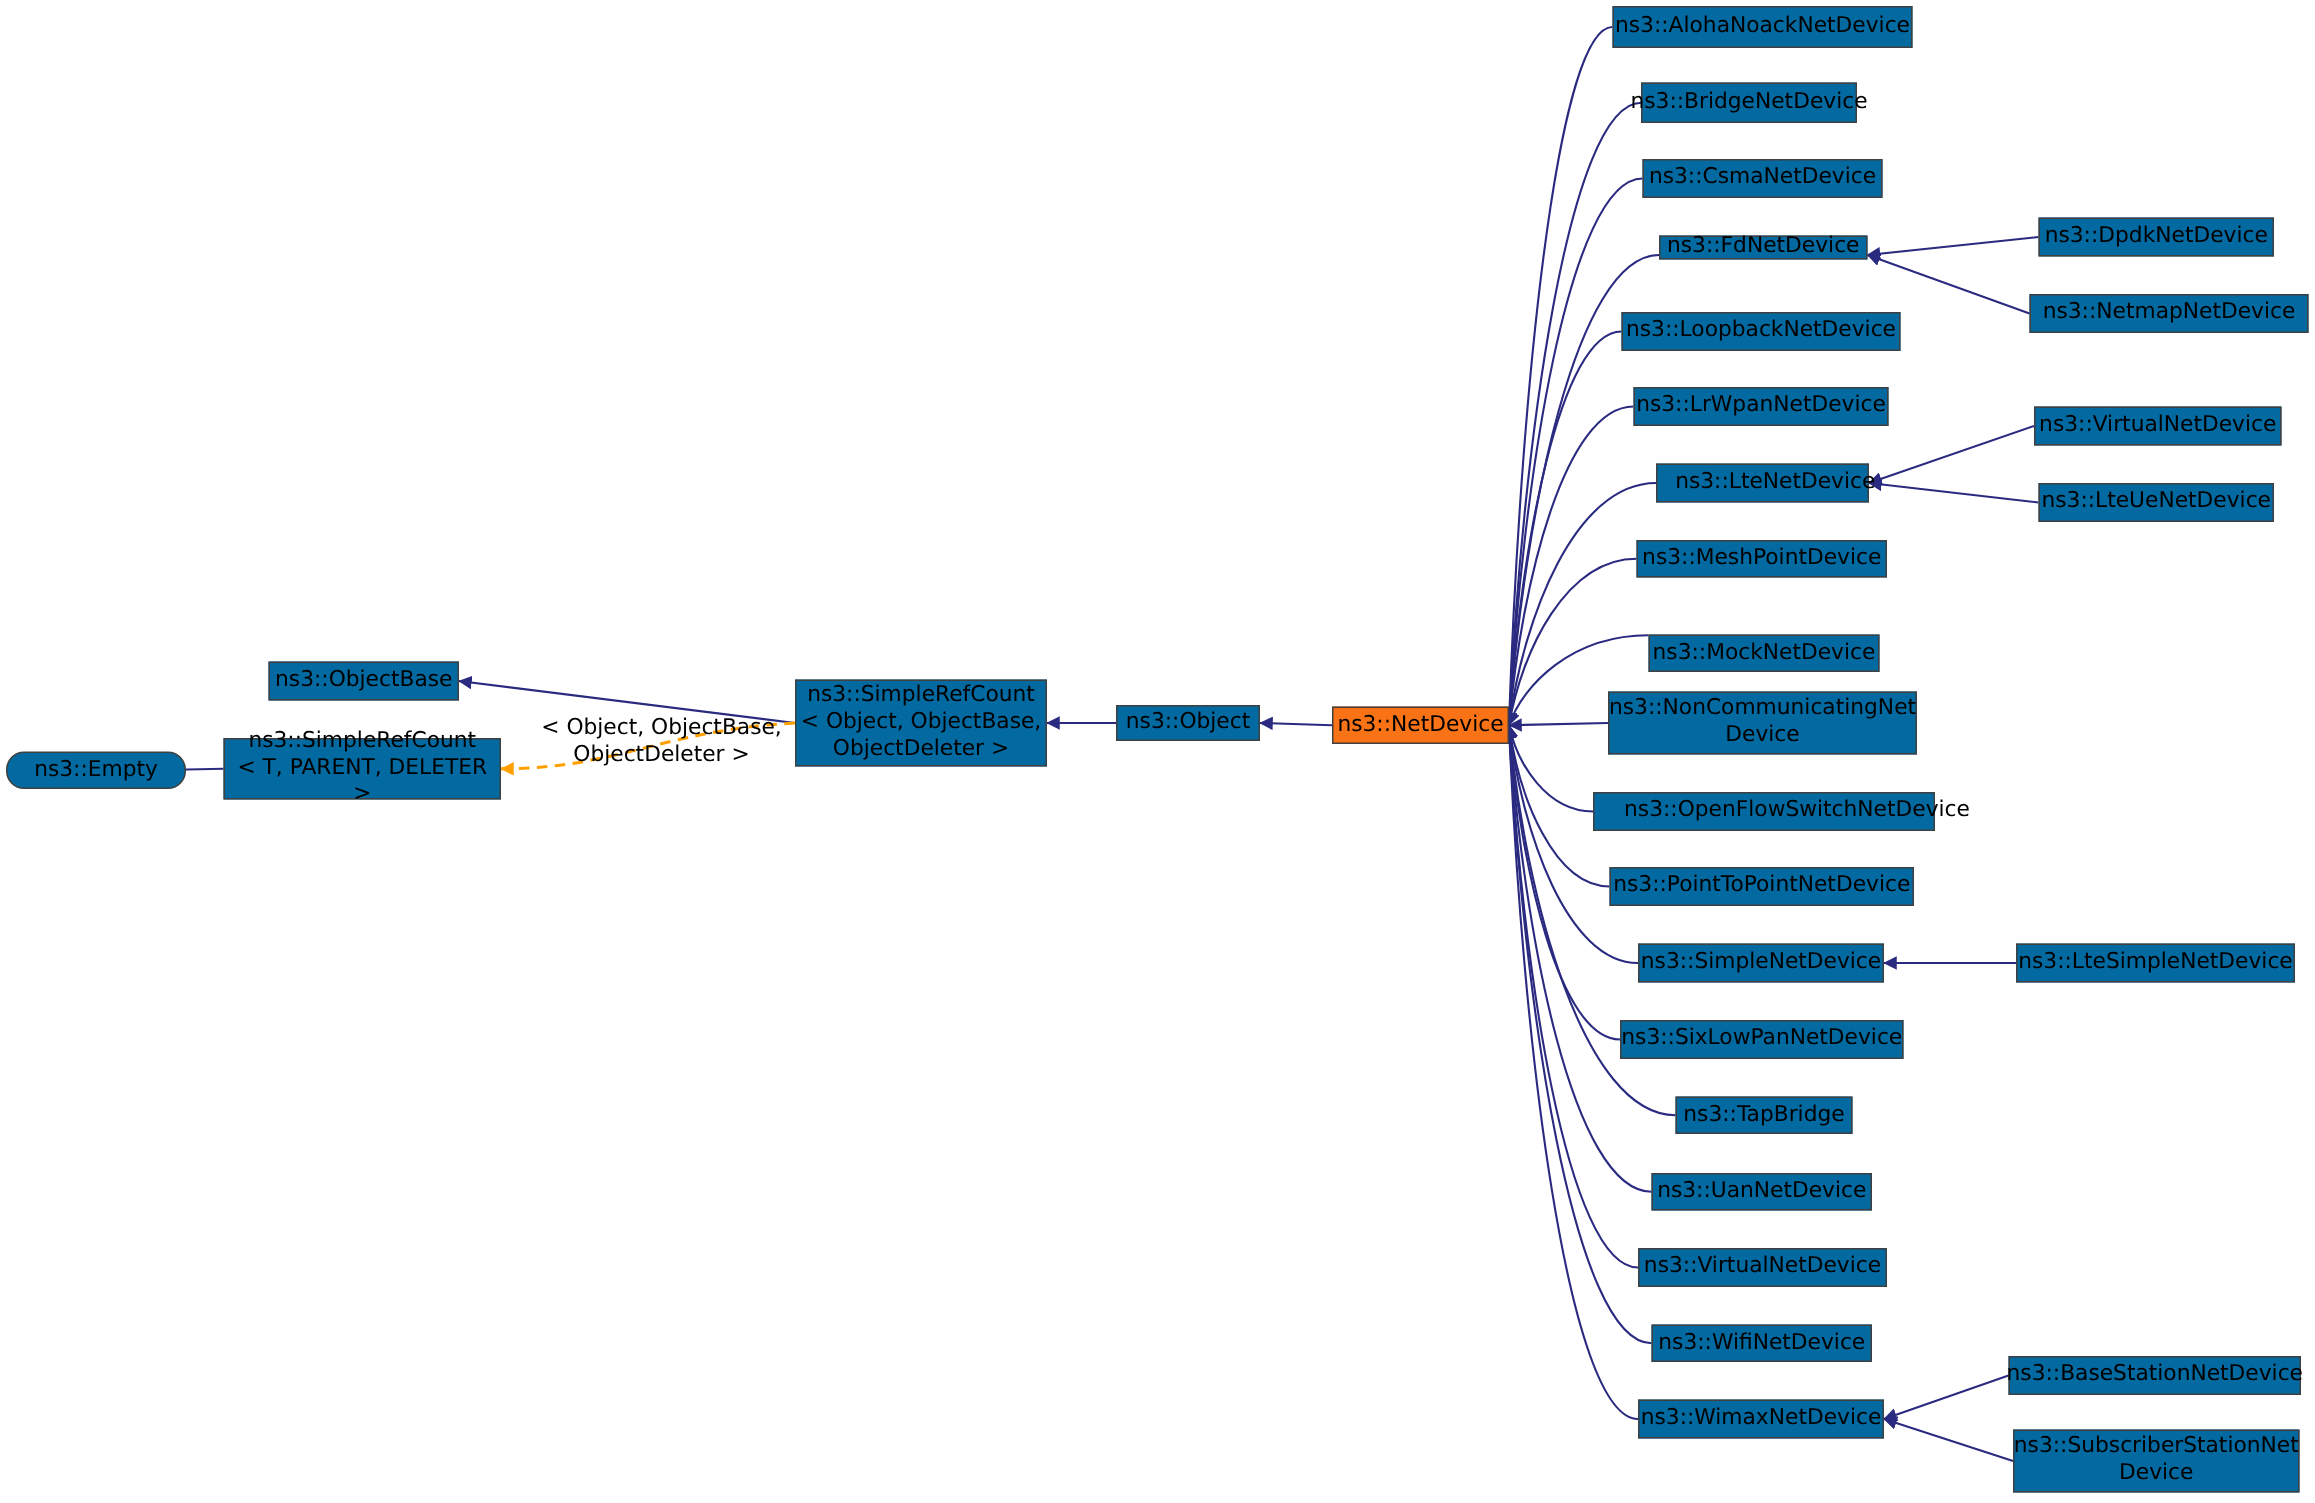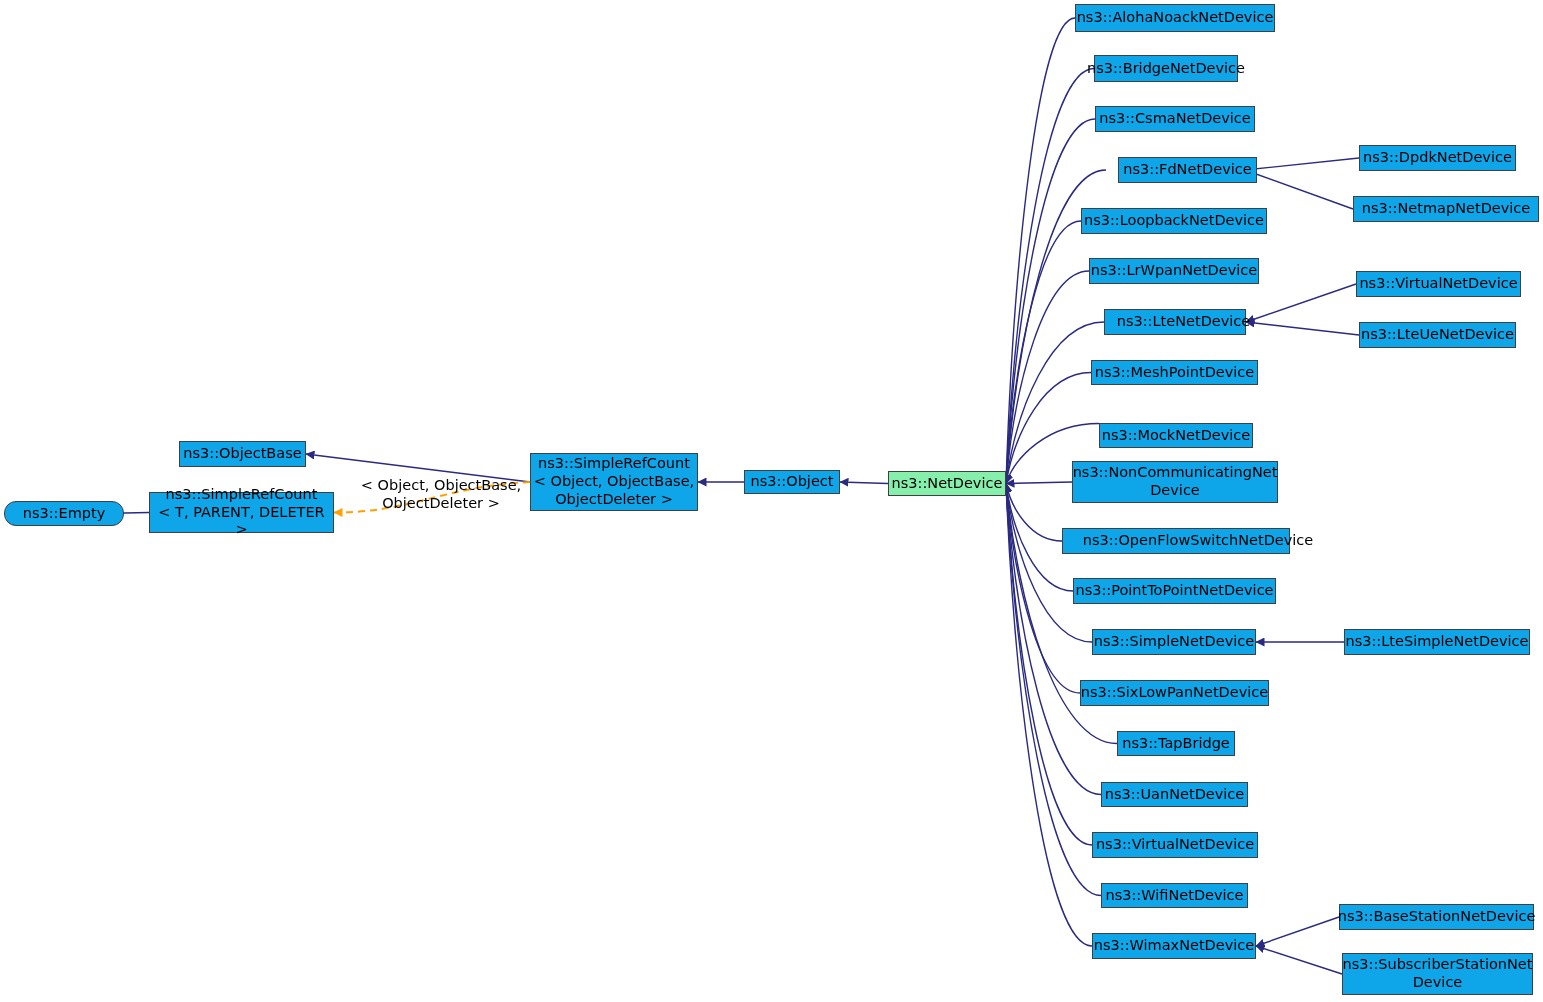--- a/index.html
+++ b/index.html
@@ -20,33 +20,33 @@
     left: 0;
     top: 0;
     width: 1543px;
     height: 1002px;
     pointer-events: none;
   }
   .node {
     position: absolute;
     box-sizing: border-box;
     border: 1px solid #404040;
-    background: #0ea5e9;
+    background: #0369a1;
     color: #000000;
     font-size: 14.5px;
     line-height: 1.22;
     display: flex;
     align-items: center;
     justify-content: center;
     text-align: center;
     white-space: pre-line;
     z-index: 5;
   }
   .node.highlight {
-    background: #86efac;
+    background: #f97316;
     border-color: #404040;
   }
   .edge-label {
     position: absolute;
     font-size: 14.5px;
     color: #000000;
     text-align: center;
     line-height: 1.22;
     white-space: pre-line;
     z-index: 4;
@@ -102,21 +102,21 @@
     <div class="node" style="left: 149px; top: 492px; width: 185px; height: 41px;">ns3::SimpleRefCount
 &lt; T, PARENT, DELETER &gt;</div>
     <div class="node" style="left: 530px; top: 453px; width: 168px; height: 58px;">ns3::SimpleRefCount
 &lt; Object, ObjectBase,
 ObjectDeleter &gt;</div>
     <div class="node" style="left: 744px; top: 470px; width: 96px; height: 24px;">ns3::Object</div>
     <div class="node highlight" style="left: 888px; top: 471px; width: 118px; height: 25px;">ns3::NetDevice</div>
     <div class="node" style="left: 1075px; top: 4px; width: 200px; height: 28px;">ns3::AlohaNoackNetDevice</div>
     <div class="node" style="left: 1094px; top: 55px; width: 144px; height: 27px;">ns3::BridgeNetDevice</div>
     <div class="node" style="left: 1095px; top: 106px; width: 160px; height: 26px;">ns3::CsmaNetDevice</div>
-    <div class="node" style="left: 1106px; top: 157px; width: 139px; height: 26px; margin-left: 12px;">ns3::FdNetDevice</div>
+    <div class="node" style="left: 1106px; top: 157px; width: 139px; height: 16px;">ns3::FdNetDevice</div>
     <div class="node" style="left: 1081px; top: 208px; width: 186px; height: 26px;">ns3::LoopbackNetDevice</div>
     <div class="node" style="left: 1089px; top: 258px; width: 170px; height: 26px;">ns3::LrWpanNetDevice</div>
     <div class="node" style="left: 1104px; top: 309px; width: 142px; height: 26px; padding-left: 17px;">ns3::LteNetDevice</div>
     <div class="node" style="left: 1091px; top: 360px; width: 167px; height: 25px;">ns3::MeshPointDevice</div>
     <div class="node" style="left: 1099px; top: 411px; width: 154px; height: 25px; margin-top: 12px;">ns3::MockNetDevice</div>
     <div class="node" style="left: 1072px; top: 461px; width: 206px; height: 42px;">ns3::NonCommunicatingNet
 Device</div>
     <div class="node" style="left: 1062px; top: 528px; width: 228px; height: 26px; padding-left: 44px;">ns3::OpenFlowSwitchNetDevice</div>
     <div class="node" style="left: 1073px; top: 578px; width: 203px; height: 26px;">ns3::PointToPointNetDevice</div>
     <div class="node" style="left: 1092px; top: 629px; width: 164px; height: 26px;">ns3::SimpleNetDevice</div>

